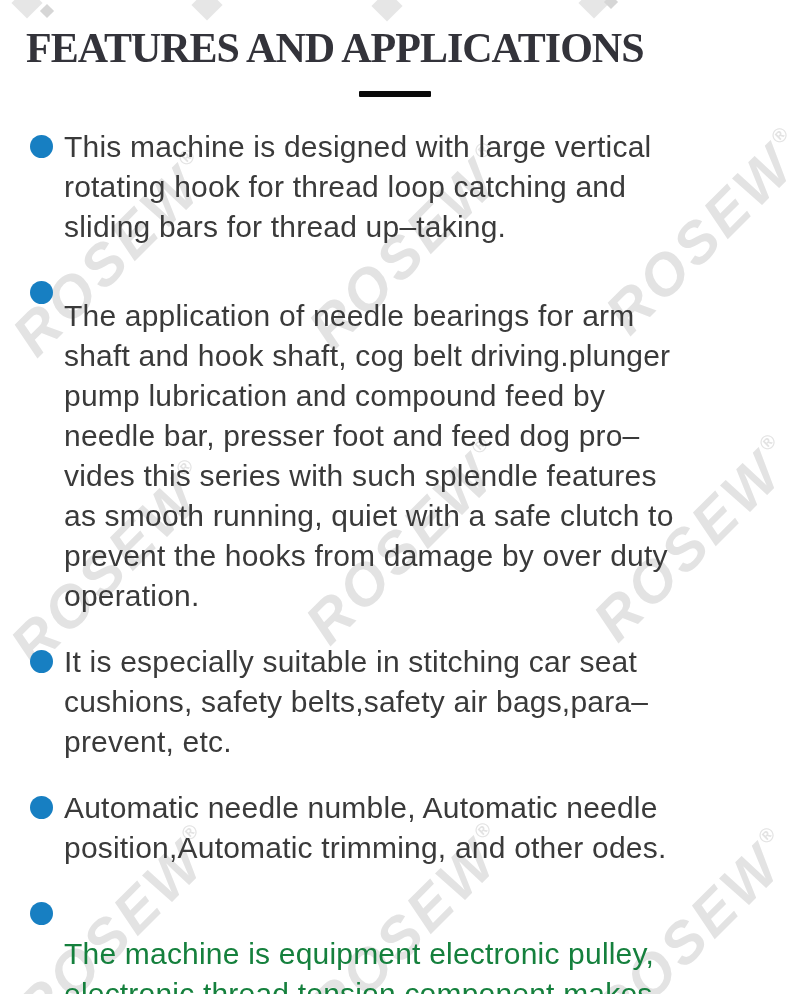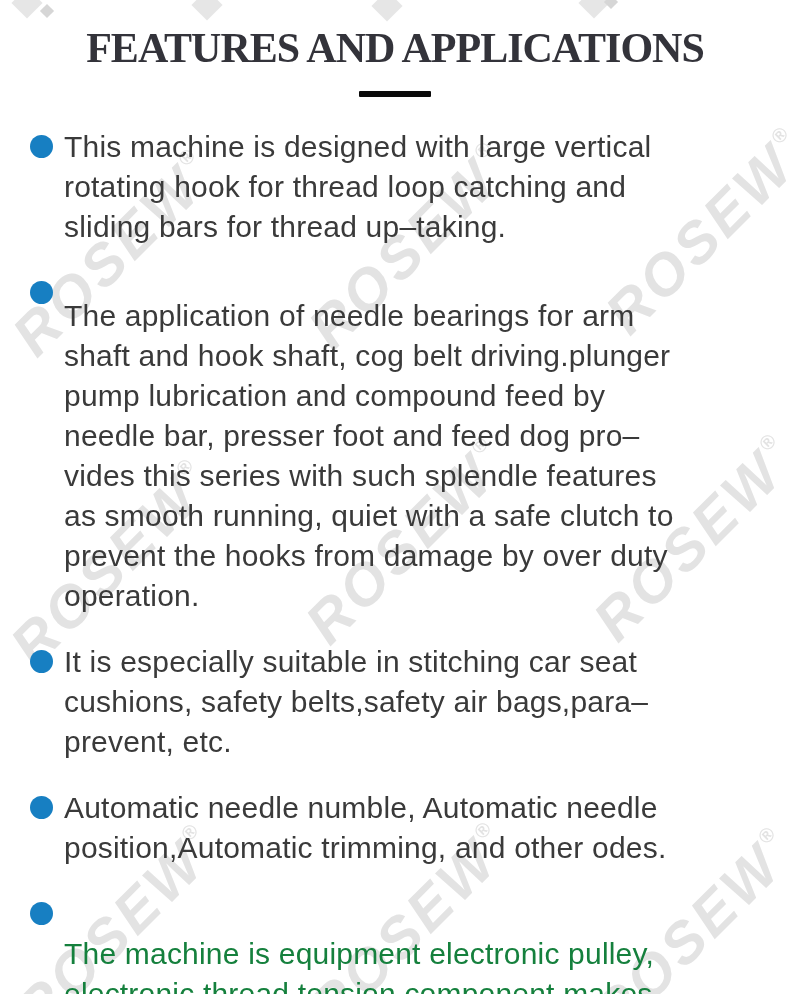--- a/index.html
+++ b/index.html
@@ -40,27 +40,27 @@
   }
   .dm.big   { width: 22px; height: 22px; }
   .dm.small { width: 10px; height: 10px; background: #d6d6d6; }
 
   
   .content { position: relative; z-index: 1; }
 
   .title {
     margin: 0;
     padding-top: 26px;
-    text-align: center;
     font-family: "Liberation Serif", serif;
     font-weight: bold;
     font-size: 42px;
     line-height: 1.05;
     letter-spacing: -1px;
     color: #33333a;
+    padding-left: 26px;
   }
   .underline {
     width: 72px;
     height: 6px;
     background: #0a0a0a;
     margin: 21px auto 0;
     border-radius: 1px;
   }
 
   .features {

